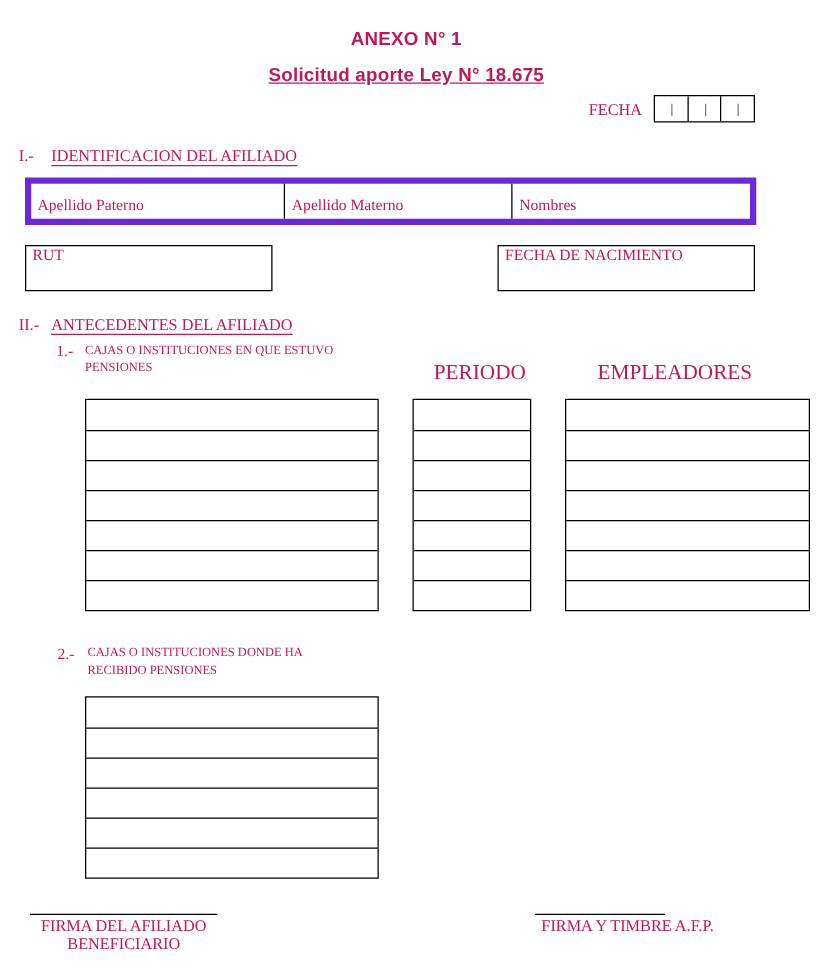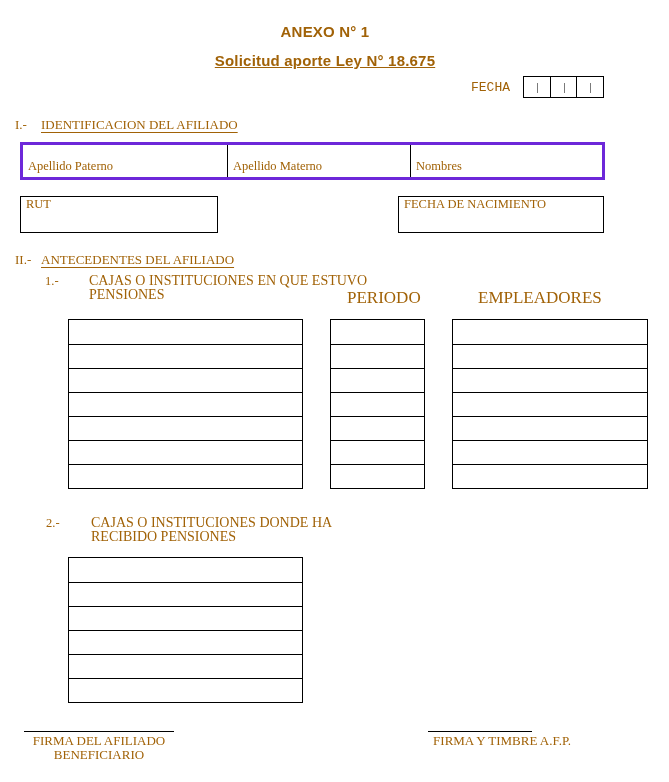--- a/index.html
+++ b/index.html
@@ -3,39 +3,39 @@
 <meta charset="utf-8">
 <style>
   * { margin: 0; padding: 0; box-sizing: border-box; }
   html, body { background: #ffffff; }
   .page {
     position: relative;
     width: 669px;
     height: 782px;
     background: #ffffff;
     font-family: "Liberation Serif", serif;
-    color: #a16207;
+    color: #be185d;
     overflow: hidden;
   }
   .abs { position: absolute; }
 
   
   .title, .subtitle {
     left: 0; width: 650px;
     text-align: center;
     font-family: "Liberation Sans", sans-serif;
     font-weight: bold;
     font-size: 15px;
     letter-spacing: 0.2px;
   }
   .title { top: 23px; }
   .subtitle { top: 52px; text-decoration: underline; }
 
   
-  .fecha-label { left: 471px; top: 80px; font-size: 13px; font-family: Liberation Mono, monospace; }
+  .fecha-label { left: 471px; top: 80px; font-size: 13px; }
   .fecha-box {
     left: 523px; top: 76px; width: 81px; height: 22px;
     border: 1px solid #000; display: flex;
   }
   .fecha-cell { flex: 1; position: relative; }
   .fecha-cell + .fecha-cell { border-left: 1px solid #000; }
   .fecha-cell::after {
     content: ""; position: absolute;
     left: 50%; top: 6px; width: 1px; height: 10px;
     background: #7a7a7a;
@@ -44,21 +44,21 @@
   
   .sec-heading { font-size: 13px; white-space: nowrap; }
   .sec-heading .sec-num { display: inline-block; width: 26px; }
   .sec-heading .sec-title { text-decoration: underline; text-underline-offset: 3px; }
   .sec1 { left: 15px; top: 117px; }
   .sec2 { left: 15px; top: 252px; }
 
   
   .name-table {
     left: 20px; top: 142px; width: 585px; height: 38px;
-    border: 3px solid #6d28d9; display: flex;
+    border: 5px solid #6d28d9; display: flex;
   }
   .name-cell {
     display: flex; align-items: flex-end;
     padding: 0 0 3px 5px;
     font-size: 12.5px;
   }
   .name-cell.c1 { width: 207px; border-right: 1px solid #000; }
   .name-cell.c2 { width: 185px; border-right: 1px solid #000; }
   .name-cell.c3 { width: 193px; }
 
@@ -67,21 +67,21 @@
     border: 1px solid #000;
     display: flex; align-items: flex-start;
     padding: 0 0 4px 5px;
     font-size: 12.5px;
   }
   .rut-box   { left: 20px;  top: 196px; width: 198px; height: 37px; }
   .birth-box { left: 398px; top: 196px; width: 206px; height: 37px; }
 
   
   .item-num { font-size: 12.5px; }
-  .item-label { font-size: 14px; line-height: 14px; margin-left: 21px; }
+  .item-label { font-size: 10px; line-height: 14px; }
   .item-label span { display: block; }
   .item1-num { left: 45px; top: 274px; }
   .item1-label { left: 68px; top: 274px; }
   .item2-num { left: 46px; top: 516px; }
   .item2-label { left: 70px; top: 516px; }
 
   .col-header { font-size: 17px; }
   .periodo-header { left: 347px; top: 288px; }
   .empleadores-header { left: 478px; top: 288px; }
 

